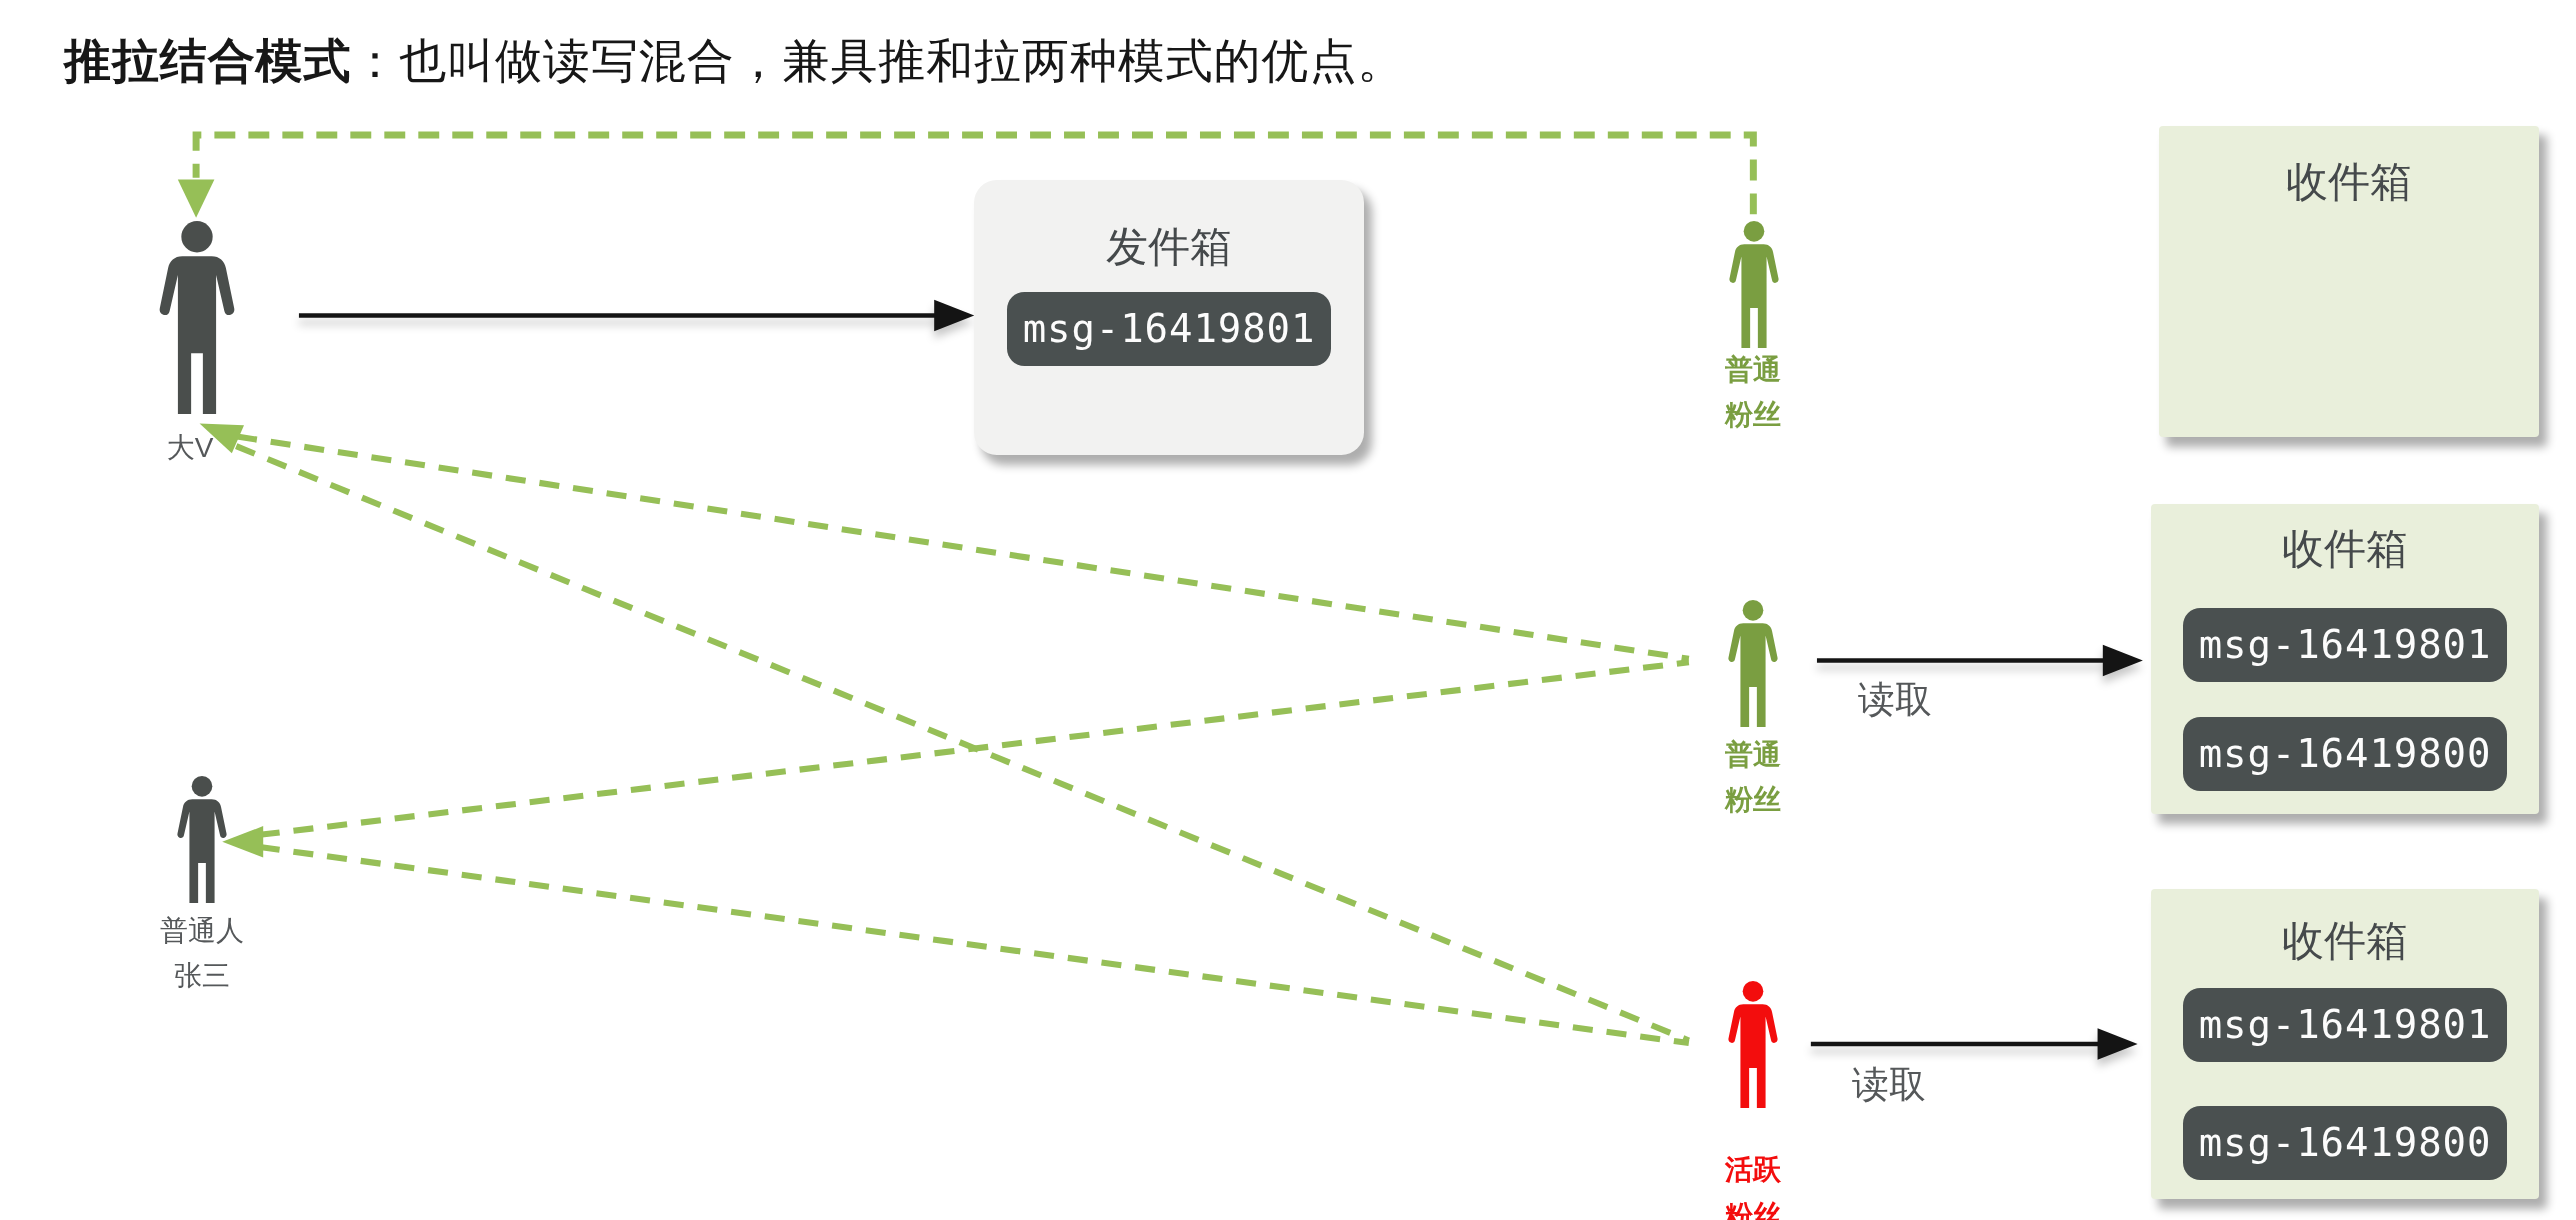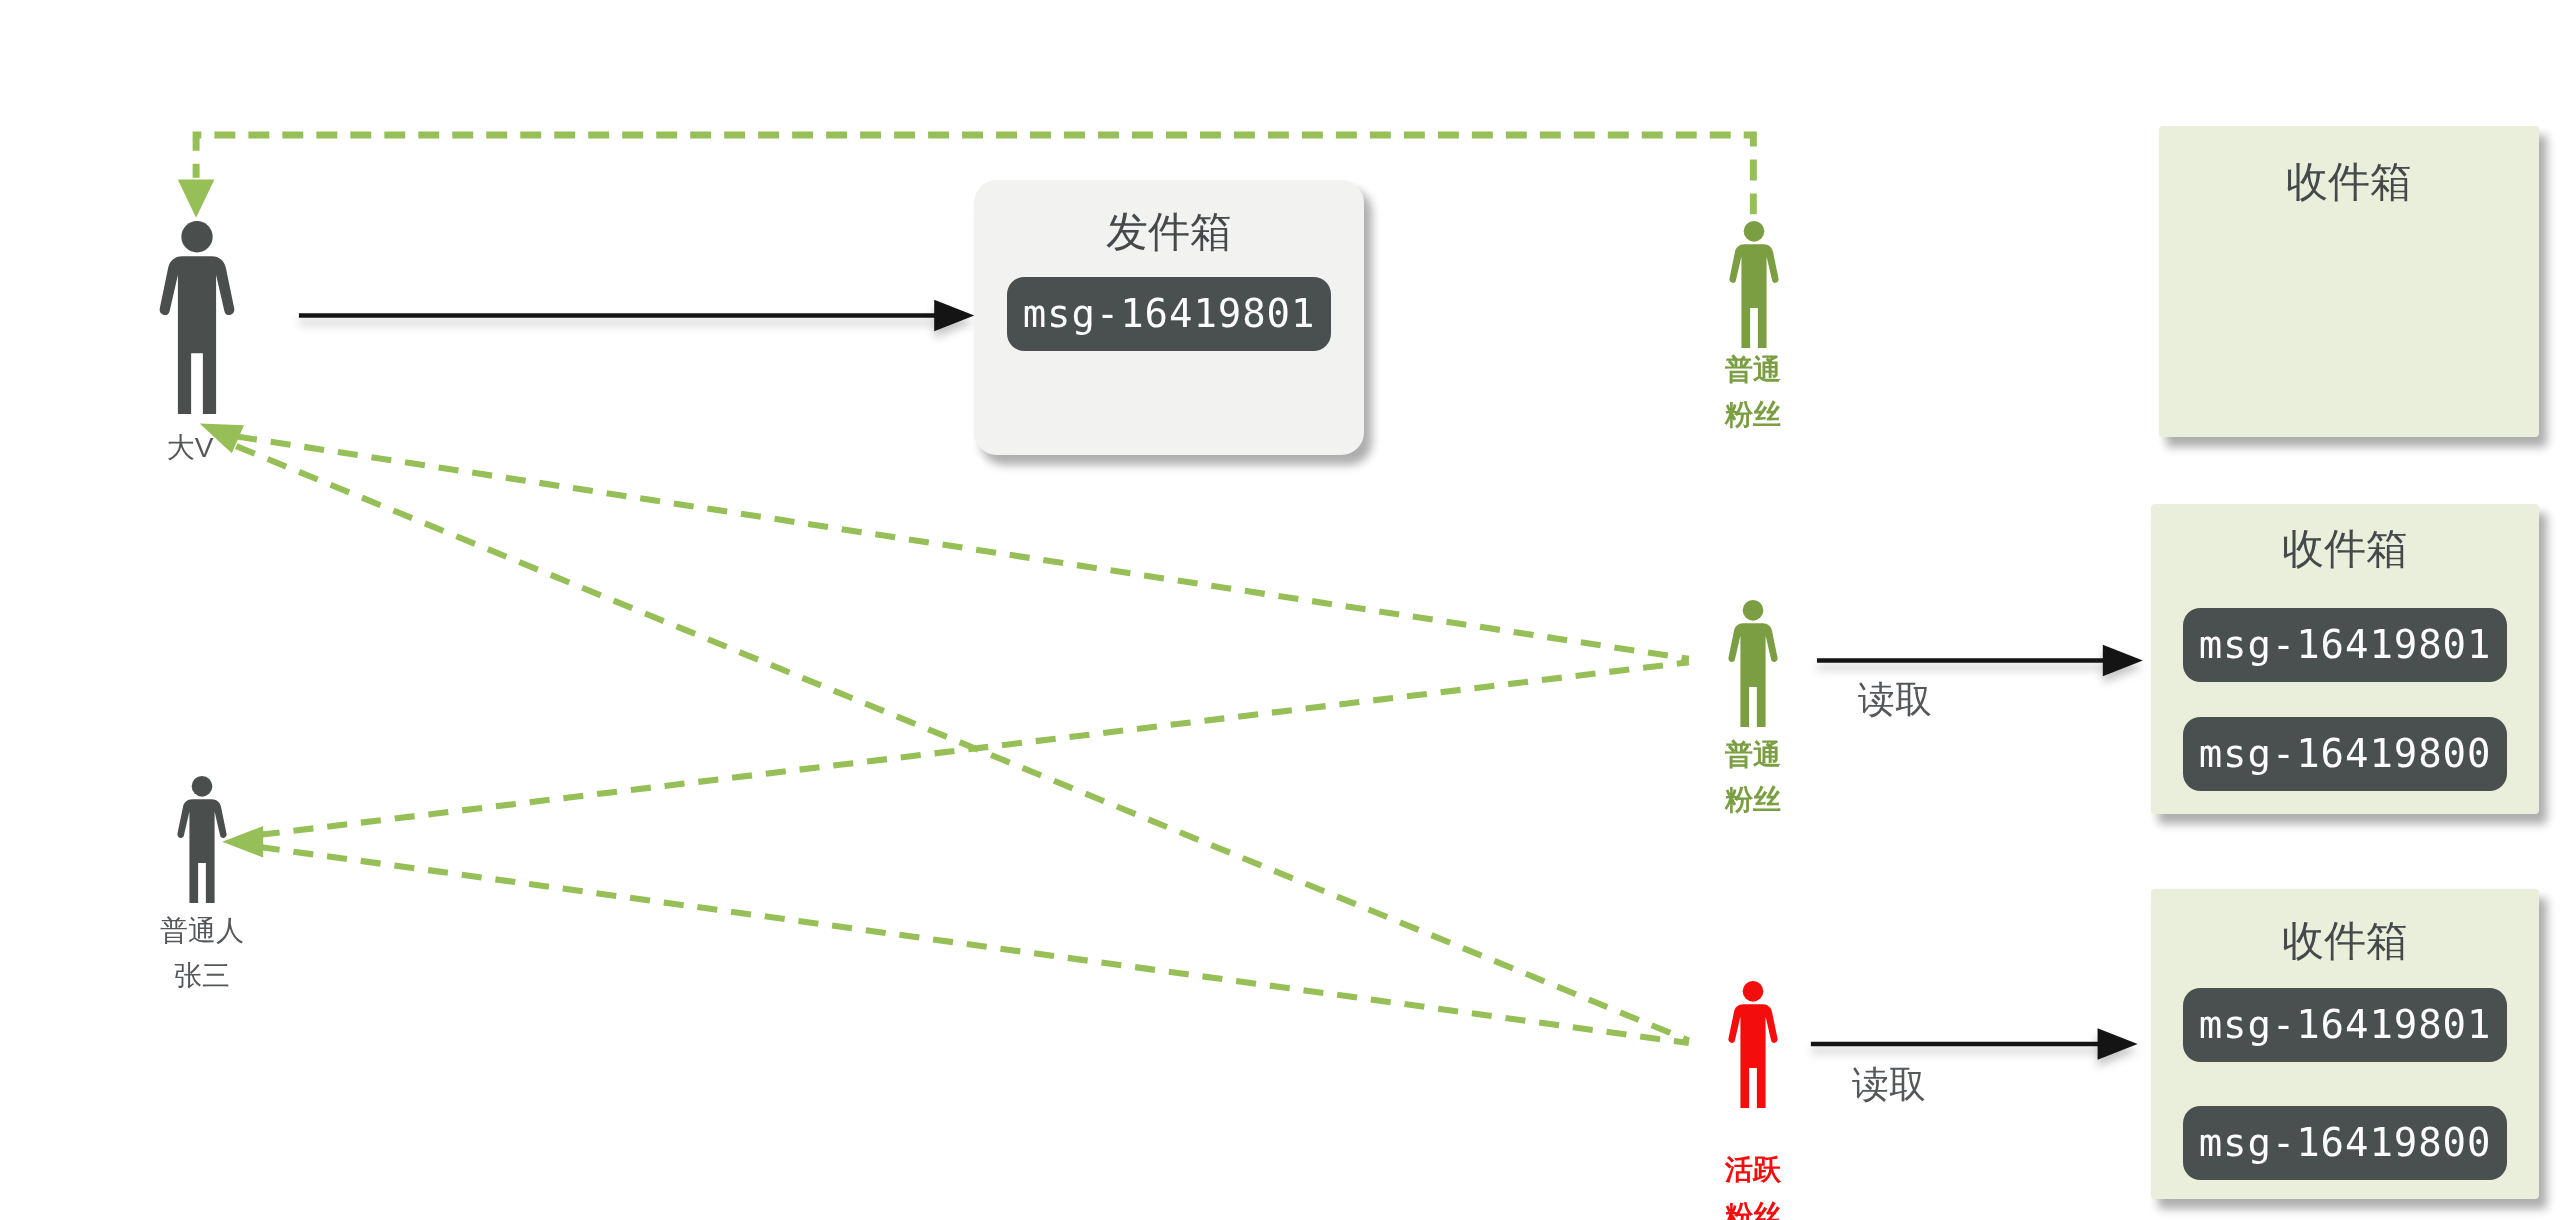--- a/index.html
+++ b/index.html
@@ -87,21 +87,21 @@
     border-radius: 17.4px;
     background: var(--badge-bg);
     color: var(--badge-text);
     font-family: "DejaVu Sans Mono", "Liberation Mono", monospace;
     font-size: 39px;
     line-height: 74px;
     text-align: center;
     letter-spacing: 0.9px;
   }
   
-  .outbox .box-title      { padding-top: 24px; }
+  .outbox .box-title      { padding-top: 39px; }
   .outbox .badge          { margin-top: 17.4px; }
   .inbox-top .box-title   { padding-top: 28px; }
   .inbox-mid .box-title   { padding-top: 17.4px; }
   .inbox-mid .badge-1     { margin-top: 31px; }
   .inbox-mid .badge-2     { margin-top: 35px; }
   .inbox-bot .box-title   { padding-top: 24.4px; }
   .inbox-bot .badge-1     { margin-top: 19px; }
   .inbox-bot .badge-2     { margin-top: 44px; }
 
   
@@ -153,20 +153,23 @@
       <line class="barrow" x1="2085" y1="758" x2="2414" y2="758"></line>
       <polygon class="bhead" points="2459,758 2413,740 2413,776"></polygon>
     </g>
 
     <g class="barrow-g">
       <line class="barrow" x1="2078" y1="1198" x2="2408" y2="1198"></line>
       <polygon class="bhead" points="2453,1198 2407,1180 2407,1216"></polygon>
     </g>
   </svg>
 
+  <div class="page-title">
+    <span class="b">推拉结合模式</span><span>：也叫做读写混合，兼具推和拉两种模式的优点。</span>
+  </div>
 
   <svg class="person fill-dark" style="left:150px; top:221px; width:94px; height:196px" viewBox="0 0 96 200">
     <use href="#person-shape"></use>
   </svg>
   <svg class="person fill-dark" style="left:171px; top:776px; width:62px; height:129px" viewBox="0 0 96 200">
     <use href="#person-shape"></use>
   </svg>
   <svg class="person fill-green" style="left:1723px; top:221px; width:62px; height:129px" viewBox="0 0 96 200">
     <use href="#person-shape"></use>
   </svg>

